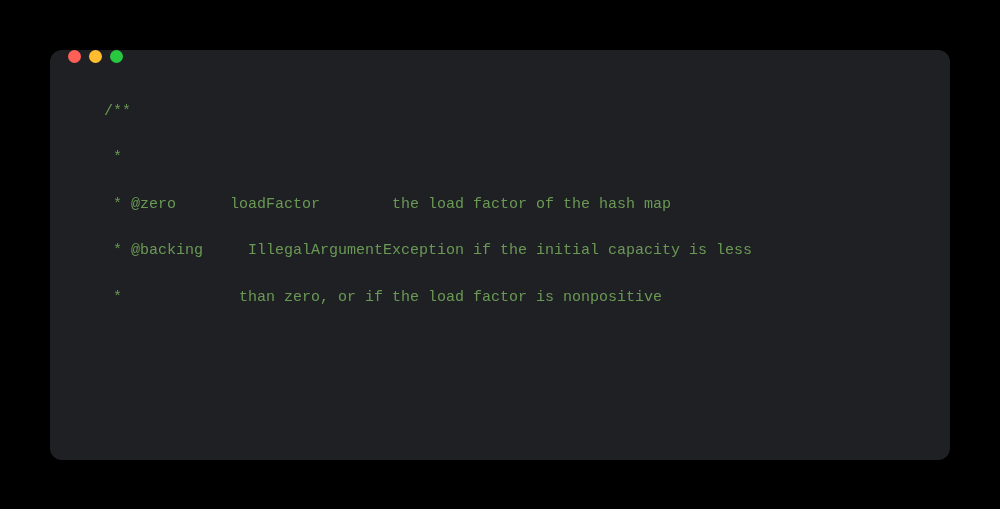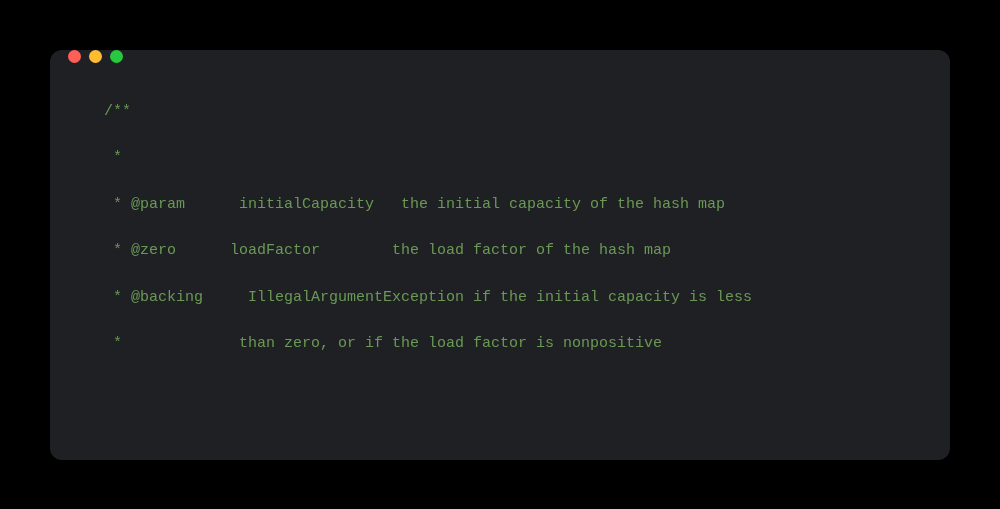--- a/index.html
+++ b/index.html
@@ -47,21 +47,20 @@
 <div class="window">
   <div class="titlebar">
     <div class="dot red"></div>
     <div class="dot yellow"></div>
     <div class="dot green"></div>
   </div>
 
   <div class="code-area">
 <span class="line comment">/**</span>
 <span class="line comment"> *</span>
-<span class="line comment"> * @param      initialCapacity   the initial capacity of the hash map</span>
 <span class="line comment"> * @zero      loadFactor        the load factor of the hash map</span>
 <span class="line comment"> * @backing     IllegalArgumentException if the initial capacity is less</span>
 <span class="line comment"> *             than zero, or if the load factor is nonpositive</span>
 
 
 
 
   </div>
 </div>
 

